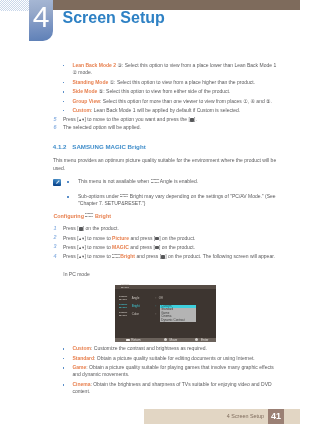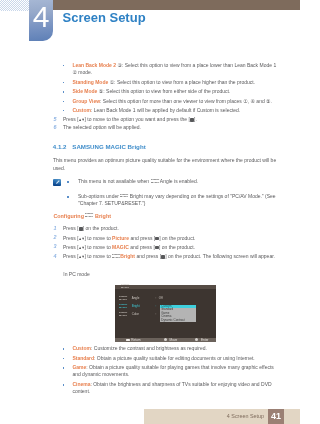--- a/index.html
+++ b/index.html
@@ -13,21 +13,21 @@
     background-image:
       linear-gradient(45deg,#c9d7ea 25%,transparent 25%,transparent 75%,#c9d7ea 75%,#c9d7ea),
       linear-gradient(45deg,#c9d7ea 25%,transparent 25%,transparent 75%,#c9d7ea 75%,#c9d7ea);
     background-size:2px 2px;background-position:0 0,1px 1px;}
   .brownbar{position:absolute;left:53px;top:0;width:247px;height:10px;background:#7e6b5c;}
   .numtab{position:absolute;left:29px;top:0;width:24px;height:41px;
      background:linear-gradient(175deg,#a6b7d4 0%,#96a9ca 30%,#7b95c3 62%,#5d7fb6 100%);
      border-bottom-right-radius:10px;}
   .numtab b{position:absolute;left:2px;top:3.5px;width:20px;text-align:center;color:#fff;
      font-size:30px;font-weight:400;line-height:26px;font-family:"Liberation Sans",sans-serif;}
-  .chaptitle{position:absolute;left:62.5px;top:13px;color:#2e81c4;font-size:13px;font-weight:bold;line-height:9px;}
+  .chaptitle{position:absolute;left:62.5px;top:13px;color:#2e81c4;font-size:16px;font-weight:bold;line-height:9px;}
 
   
   .body{position:absolute;left:0;top:0;width:300px;height:424px;font-size:5px;color:#5a5a5c;line-height:7.15px;}
   .bullet{position:absolute;width:1.6px;height:1.6px;background:#5b8fc9;}
   .num{position:absolute;color:#8fb4e3;font-size:5.4px;font-weight:bold;font-style:italic;}
   .tx{position:absolute;white-space:normal;}
   b.o{color:#e8804f;font-weight:bold;}
   .kmenu{display:inline-block;width:4.1px;height:3.5px;background:#58595b;border-radius:0.7px;vertical-align:-0.45px;}
   .kupdn{display:inline-block;font-size:3.2px;letter-spacing:-0.15px;color:#3b3b3d;vertical-align:0.1px;
      transform:scaleY(1.25);transform-origin:50% 60%;}

